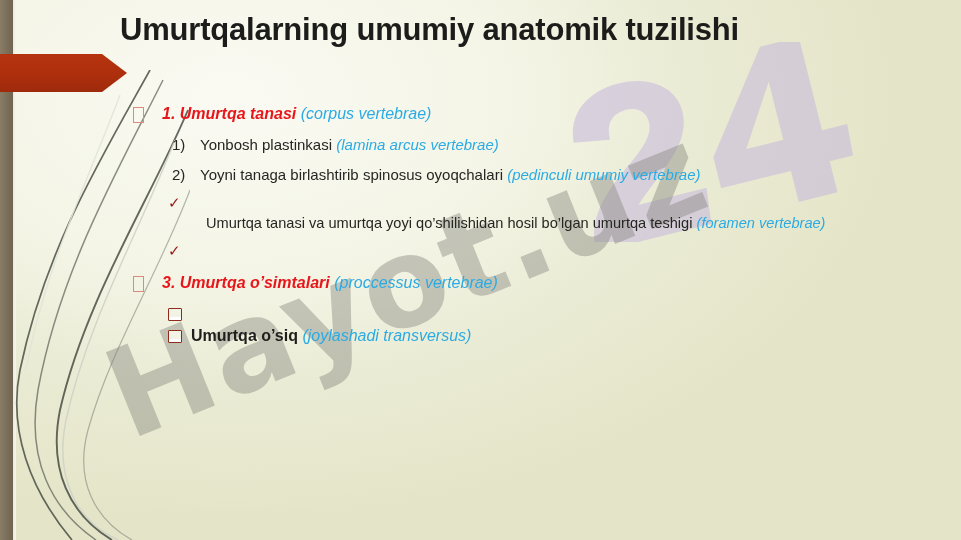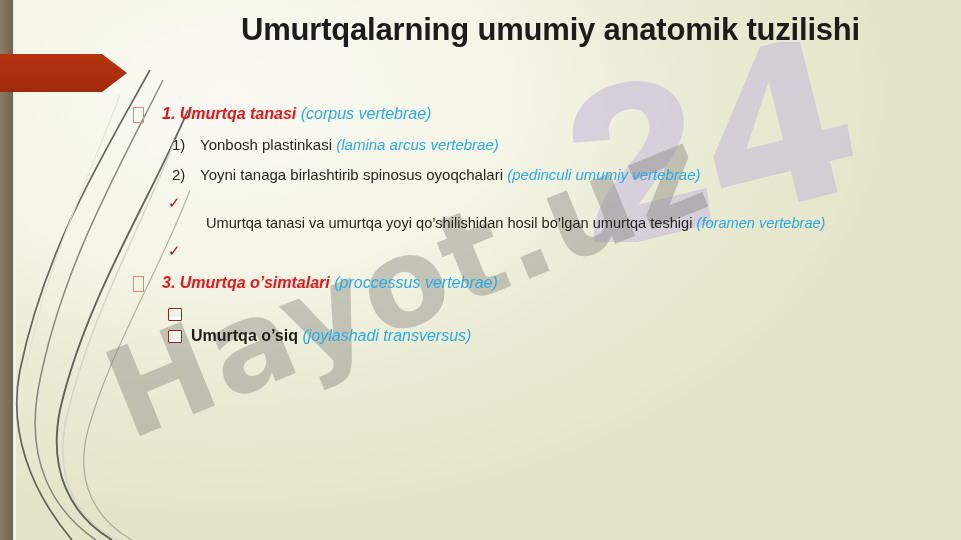--- a/index.html
+++ b/index.html
@@ -41,21 +41,21 @@
   .wm-gray{
     position:absolute;left:90px;top:210px;
     font-size:124px;font-weight:bold;color:rgba(130,130,125,.42);
     font-family:"DejaVu Sans", sans-serif;
     transform:rotate(-22deg);letter-spacing:2px;
     white-space:nowrap;pointer-events:none;user-select:none;
   }
   
   .title{
     position:absolute;left:120px;top:12px;width:740px;
-    text-align:right;color:#1c1c1a;
+    text-align:left;color:#1c1c1a;
     font-size:31px;font-weight:bold;line-height:1.17;
     letter-spacing:-.2px;
   }
   .body{
     position:absolute;left:0;top:104px;width:961px;
   }
   .row{position:relative;display:flex;align-items:flex-start;}
   
   .tofu{
     width:9px;height:14px;border:1px solid #d98b7e;

